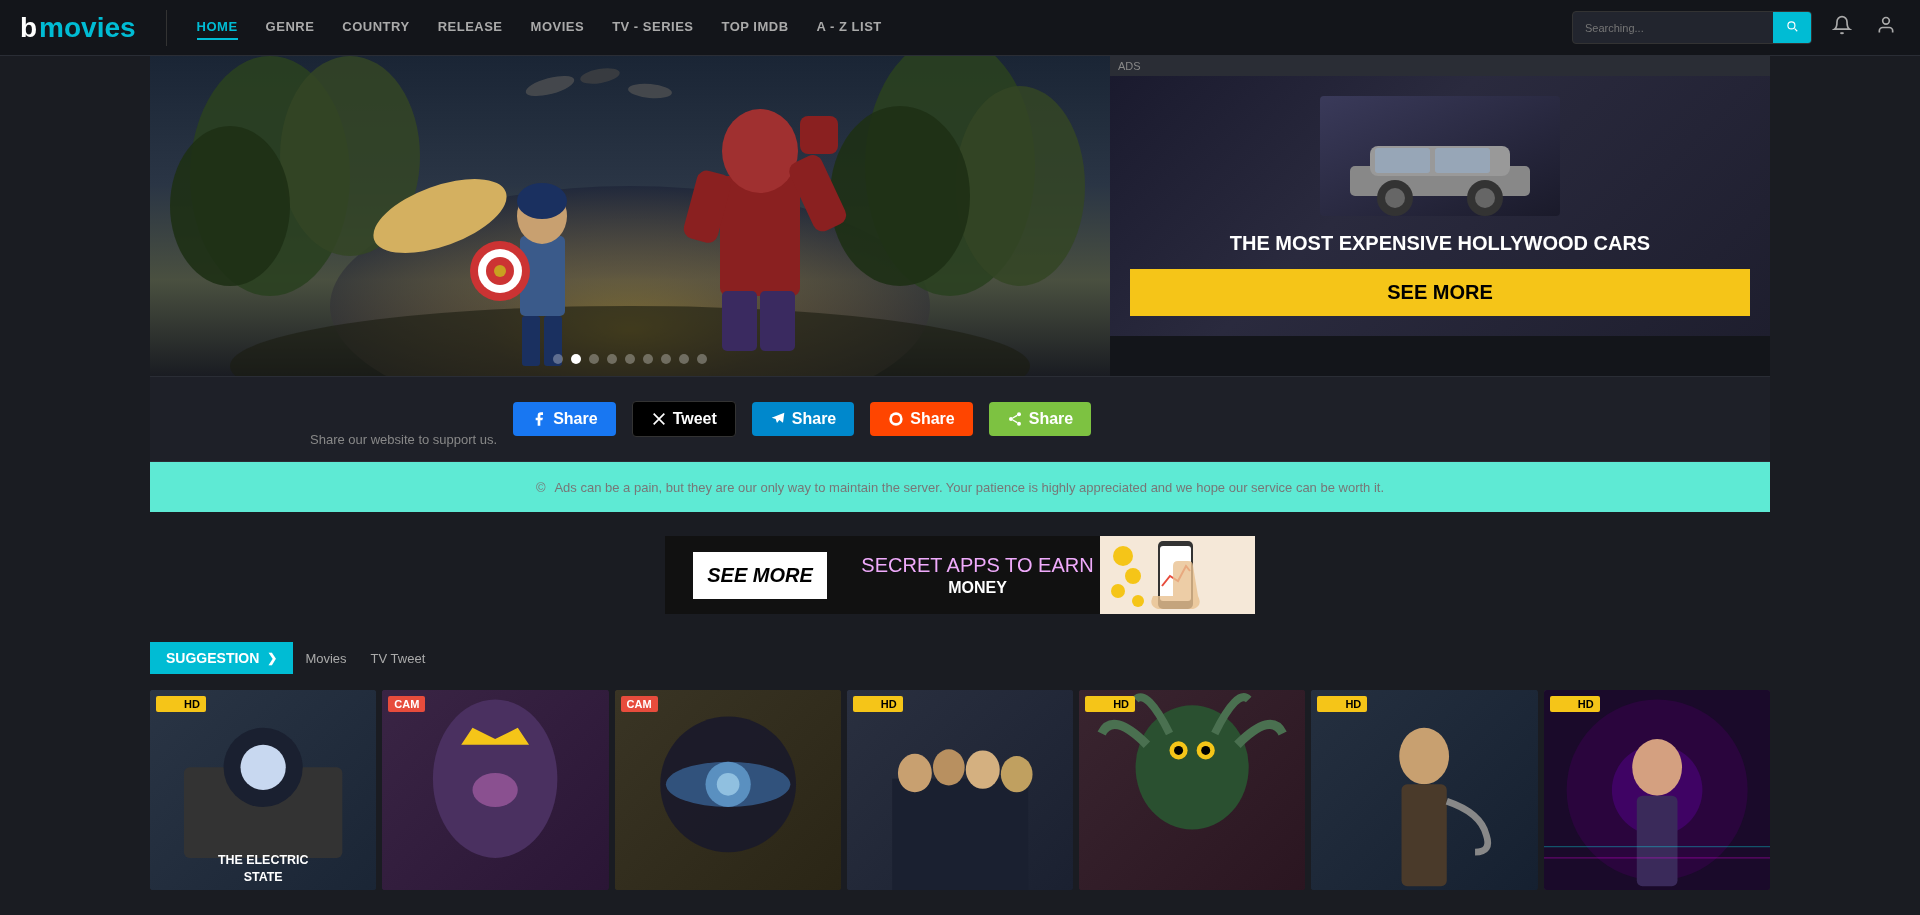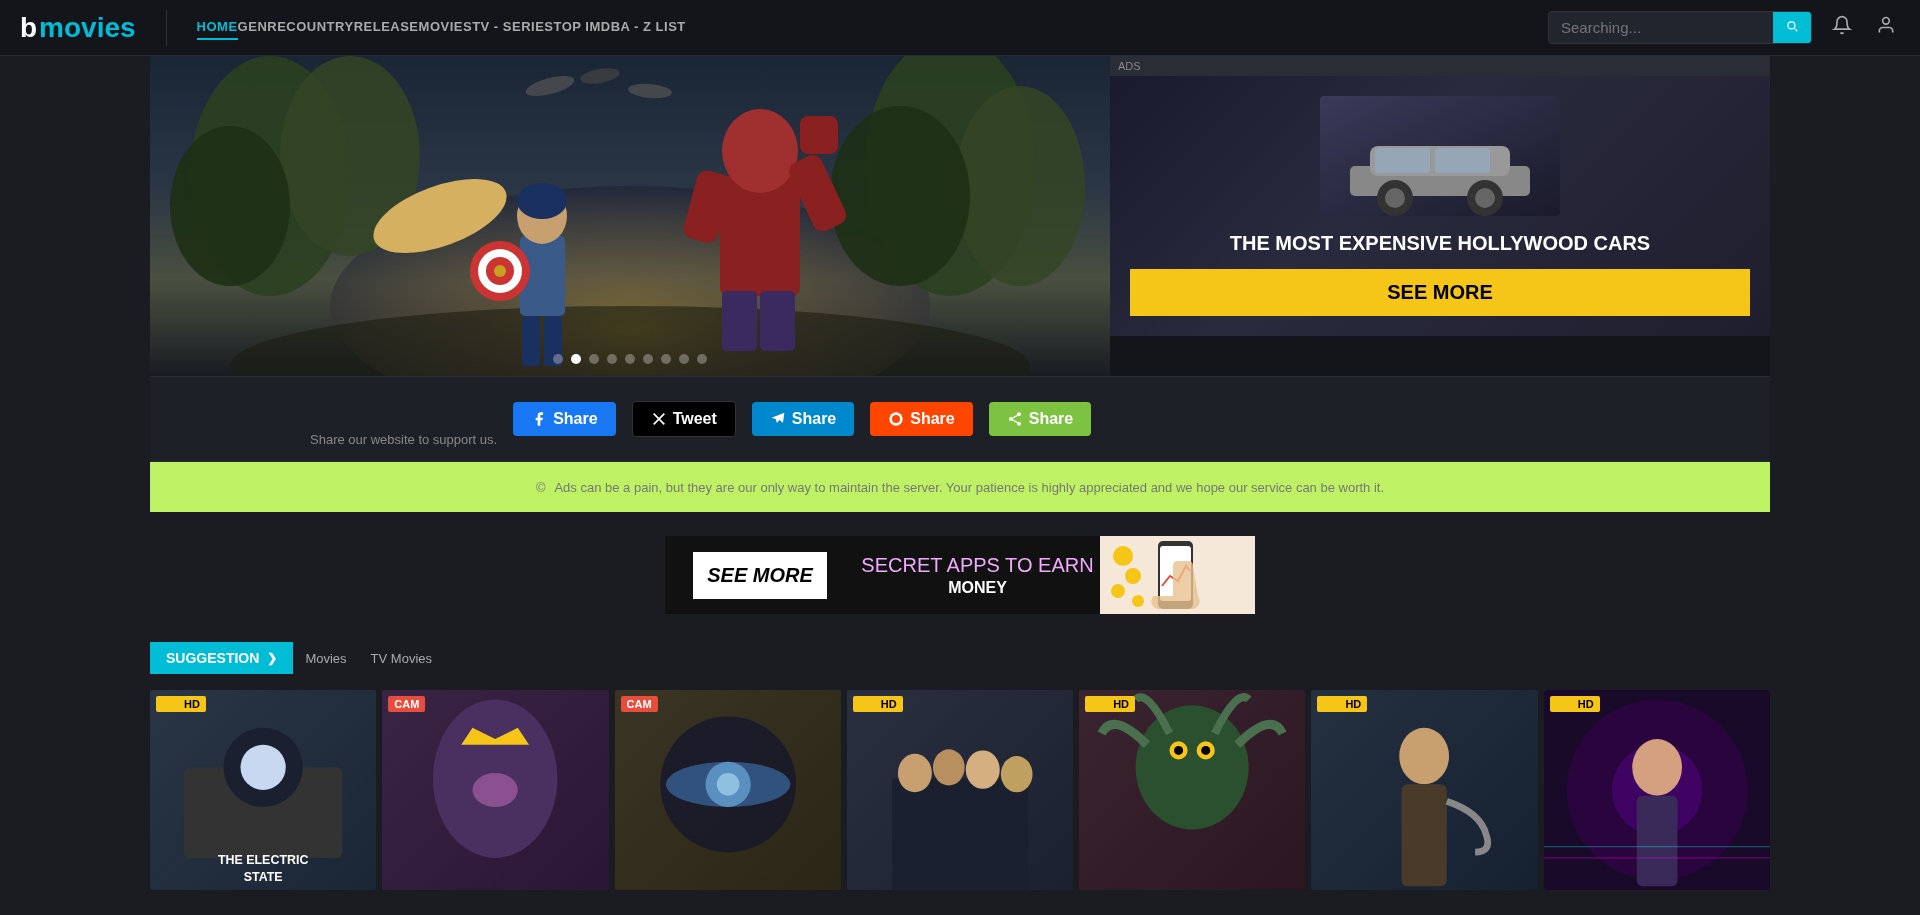--- a/index.html
+++ b/index.html
@@ -4,26 +4,26 @@
   <style>
     * { margin: 0; padding: 0; box-sizing: border-box; }
     body { background: #1a1c22; color: #ccc; font-family: Arial, sans-serif; width: 1920px; min-height: 915px; overflow-x: hidden; }
     
     
     .header { background: #13151a; height: 56px; display: flex; align-items: center; padding: 0 20px; gap: 20px; border-bottom: 1px solid #2a2d35; }
     .logo { display: flex; align-items: center; gap: 2px; text-decoration: none; }
     .logo-b { color: #fff; font-size: 28px; font-weight: bold; }
     .logo-movies { color: #00bcd4; font-size: 28px; font-weight: bold; }
     .header-divider { width: 1px; height: 36px; background: #333; margin: 0 10px; }
-    nav { display: flex; }
+    nav { display: flex; gap: 28px; }
     .nav-item { color: #aaa; text-decoration: none; font-size: 13px; font-weight: 600; letter-spacing: 0.5px; padding: 4px 0; text-transform: uppercase; cursor: pointer; }
     .nav-item.active { color: #00bcd4; border-bottom: 2px solid #00bcd4; }
     .header-right { margin-left: auto; display: flex; align-items: center; gap: 16px; }
     .search-box { display: flex; align-items: center; background: #22252e; border: 1px solid #333; border-radius: 4px; overflow: hidden; }
-    .search-input { background: transparent; border: none; outline: none; color: #aaa; padding: 7px 12px; width: 224px; font-size: 15px; }
+    .search-input { background: transparent; border: none; outline: none; color: #aaa; padding: 7px 12px; width: 200px; font-size: 11px; }
     .search-btn { background: #00bcd4; border: none; padding: 7px 12px; cursor: pointer; color: #fff; }
     .icon-btn { background: none; border: none; color: #aaa; cursor: pointer; font-size: 18px; padding: 4px; }
     
     
     .hero-scene { width: 960px; height: 320px; background: 
       radial-gradient(ellipse at 50% 80%, #c8a055 0%, #8a6030 20%, #4a4030 40%, #2a3040 70%, #1a2030 100%);
       position: relative; display: flex; align-items: center; justify-content: center; }
     
     .hero-dots { position: absolute; bottom: 12px; left: 50%; transform: translateX(-50%); display: flex; gap: 8px; }
     .dot { width: 10px; height: 10px; border-radius: 50%; background: rgba(255,255,255,0.3); cursor: pointer; }
@@ -35,21 +35,21 @@
     .share-bar { background: #1e2028; padding: 14px 160px; display: flex; align-items: center; gap: 16px; border-top: 1px solid #2a2d35; }
     .share-text { color: #888; font-size: 13px; white-space: nowrap; margin-top: 41px; }
     .share-btn { display: flex; align-items: center; gap: 6px; padding: 8px 18px; border-radius: 4px; border: none; cursor: pointer; font-size: 16px; font-weight: 600; color: #fff; }
     .share-fb { background: #1877f2; }
     .share-x { background: #000; border: 1px solid #333; }
     .share-tg { background: #0088cc; }
     .share-rd { background: #ff4500; }
     .share-sh { background: #7dc241; }
 
     
-    .ads-notice { background: #bef264; padding: 16px; text-align: center; border-top: 1px solid #2a2d35; }
+    .ads-notice { background: #5eead4; padding: 16px; text-align: center; border-top: 1px solid #2a2d35; }
     .ads-notice-text { color: #777; font-size: 13px; }
     .copyright-icon { margin-right: 6px; }
 
     
     .banner-ad { margin: 12px auto; width: 600px; height: 80px; background: #111; display: flex; overflow: hidden; cursor: pointer; }
     .banner-ad-left { background: #111; flex: 0 0 200px; display: flex; align-items: center; justify-content: center; }
 
     
     .suggestion-section { padding: 0 150px; margin-top: 16px; }
     .suggestion-header { display: flex; align-items: center; margin-bottom: 16px; }
@@ -311,21 +311,21 @@
       </div>
     </div>
 
     <div class="suggestion-section" style="padding: 0;">
       <div class="suggestion-header">
         <div class="suggestion-label">
           <span>SUGGESTION</span>
           <span class="suggestion-chevron">❯</span>
         </div>
         <button class="filter-btn">Movies</button>
-        <button class="filter-btn">TV Movies</button>
+        <button class="filter-btn">TV Tweet</button>
       </div>
 
       <div class="movie-grid" style="gap:6px;">
 
         <div class="movie-card movie-1" style="flex: 1; height:200px; position:relative; border-radius:3px; overflow:hidden; min-width:180px;">
           <svg width="100%" height="200" viewBox="0 0 200 200" preserveAspectRatio="xMidYMid slice">
             <defs>
                 <linearGradient id="m1" x1="0" y1="0" x2="1" y2="1">
                   <stop offset="0%" stop-color="#2a3545"></stop>
                   <stop offset="100%" stop-color="#1a2535"></stop>

